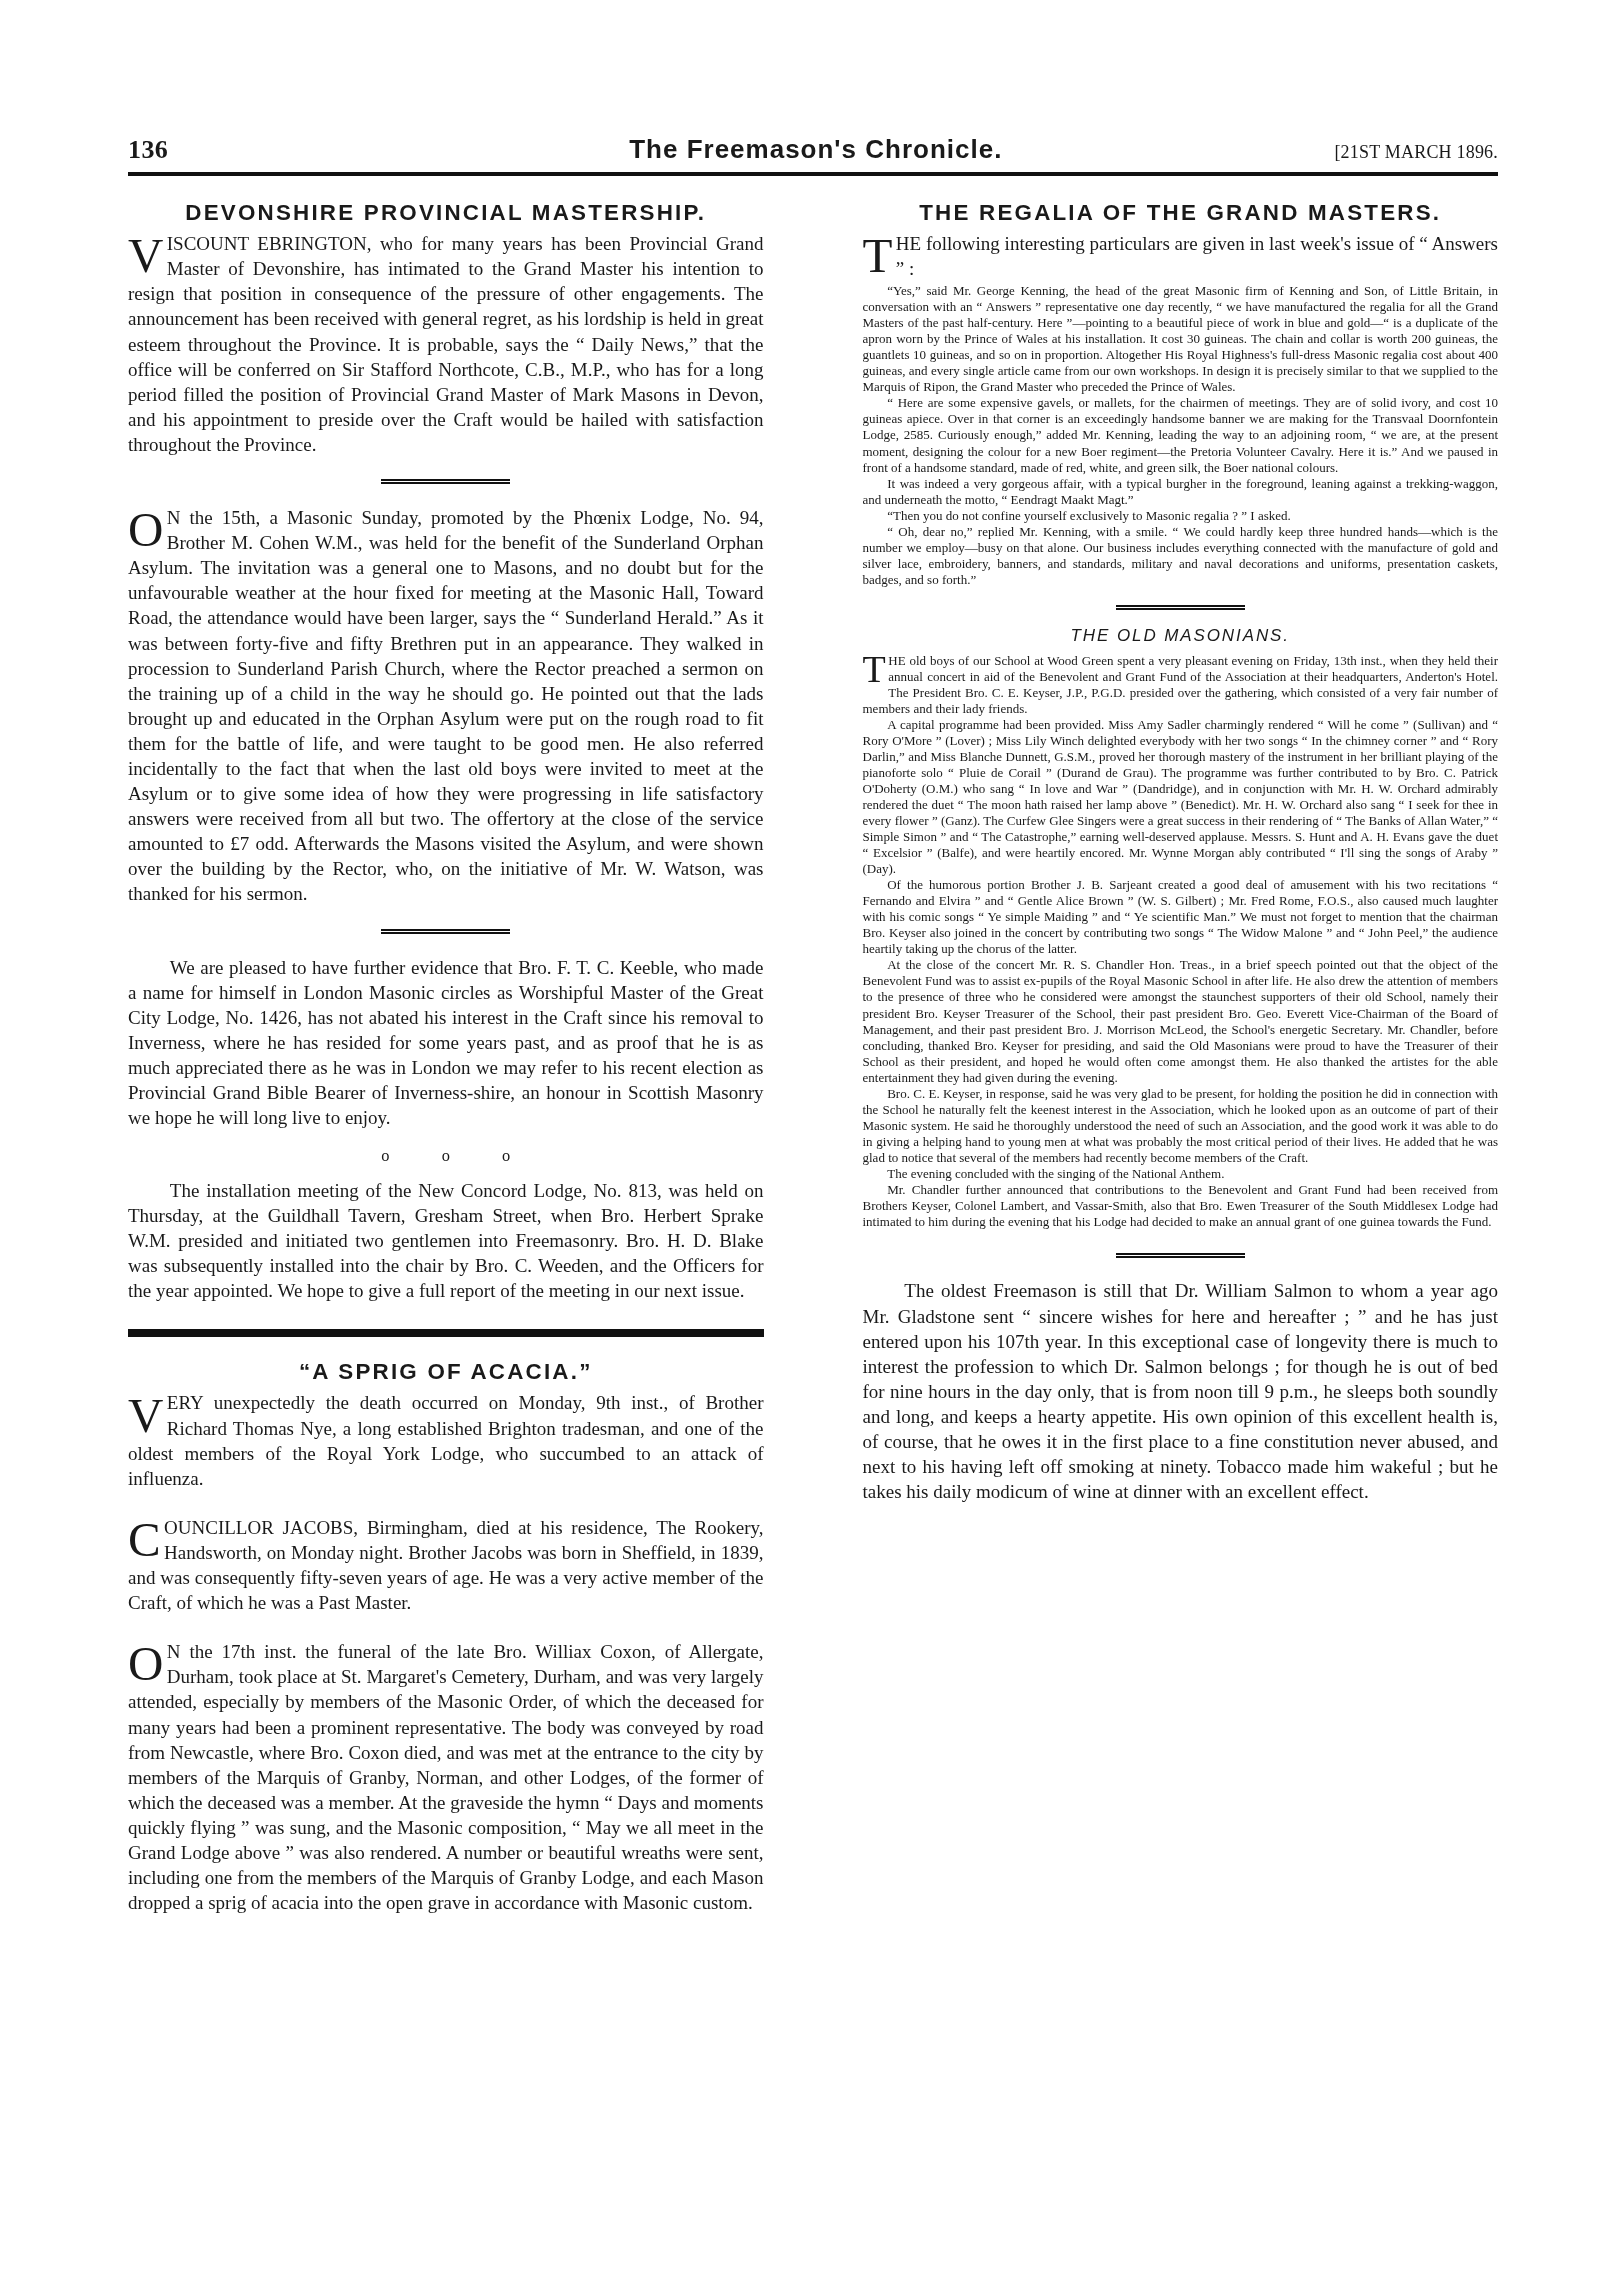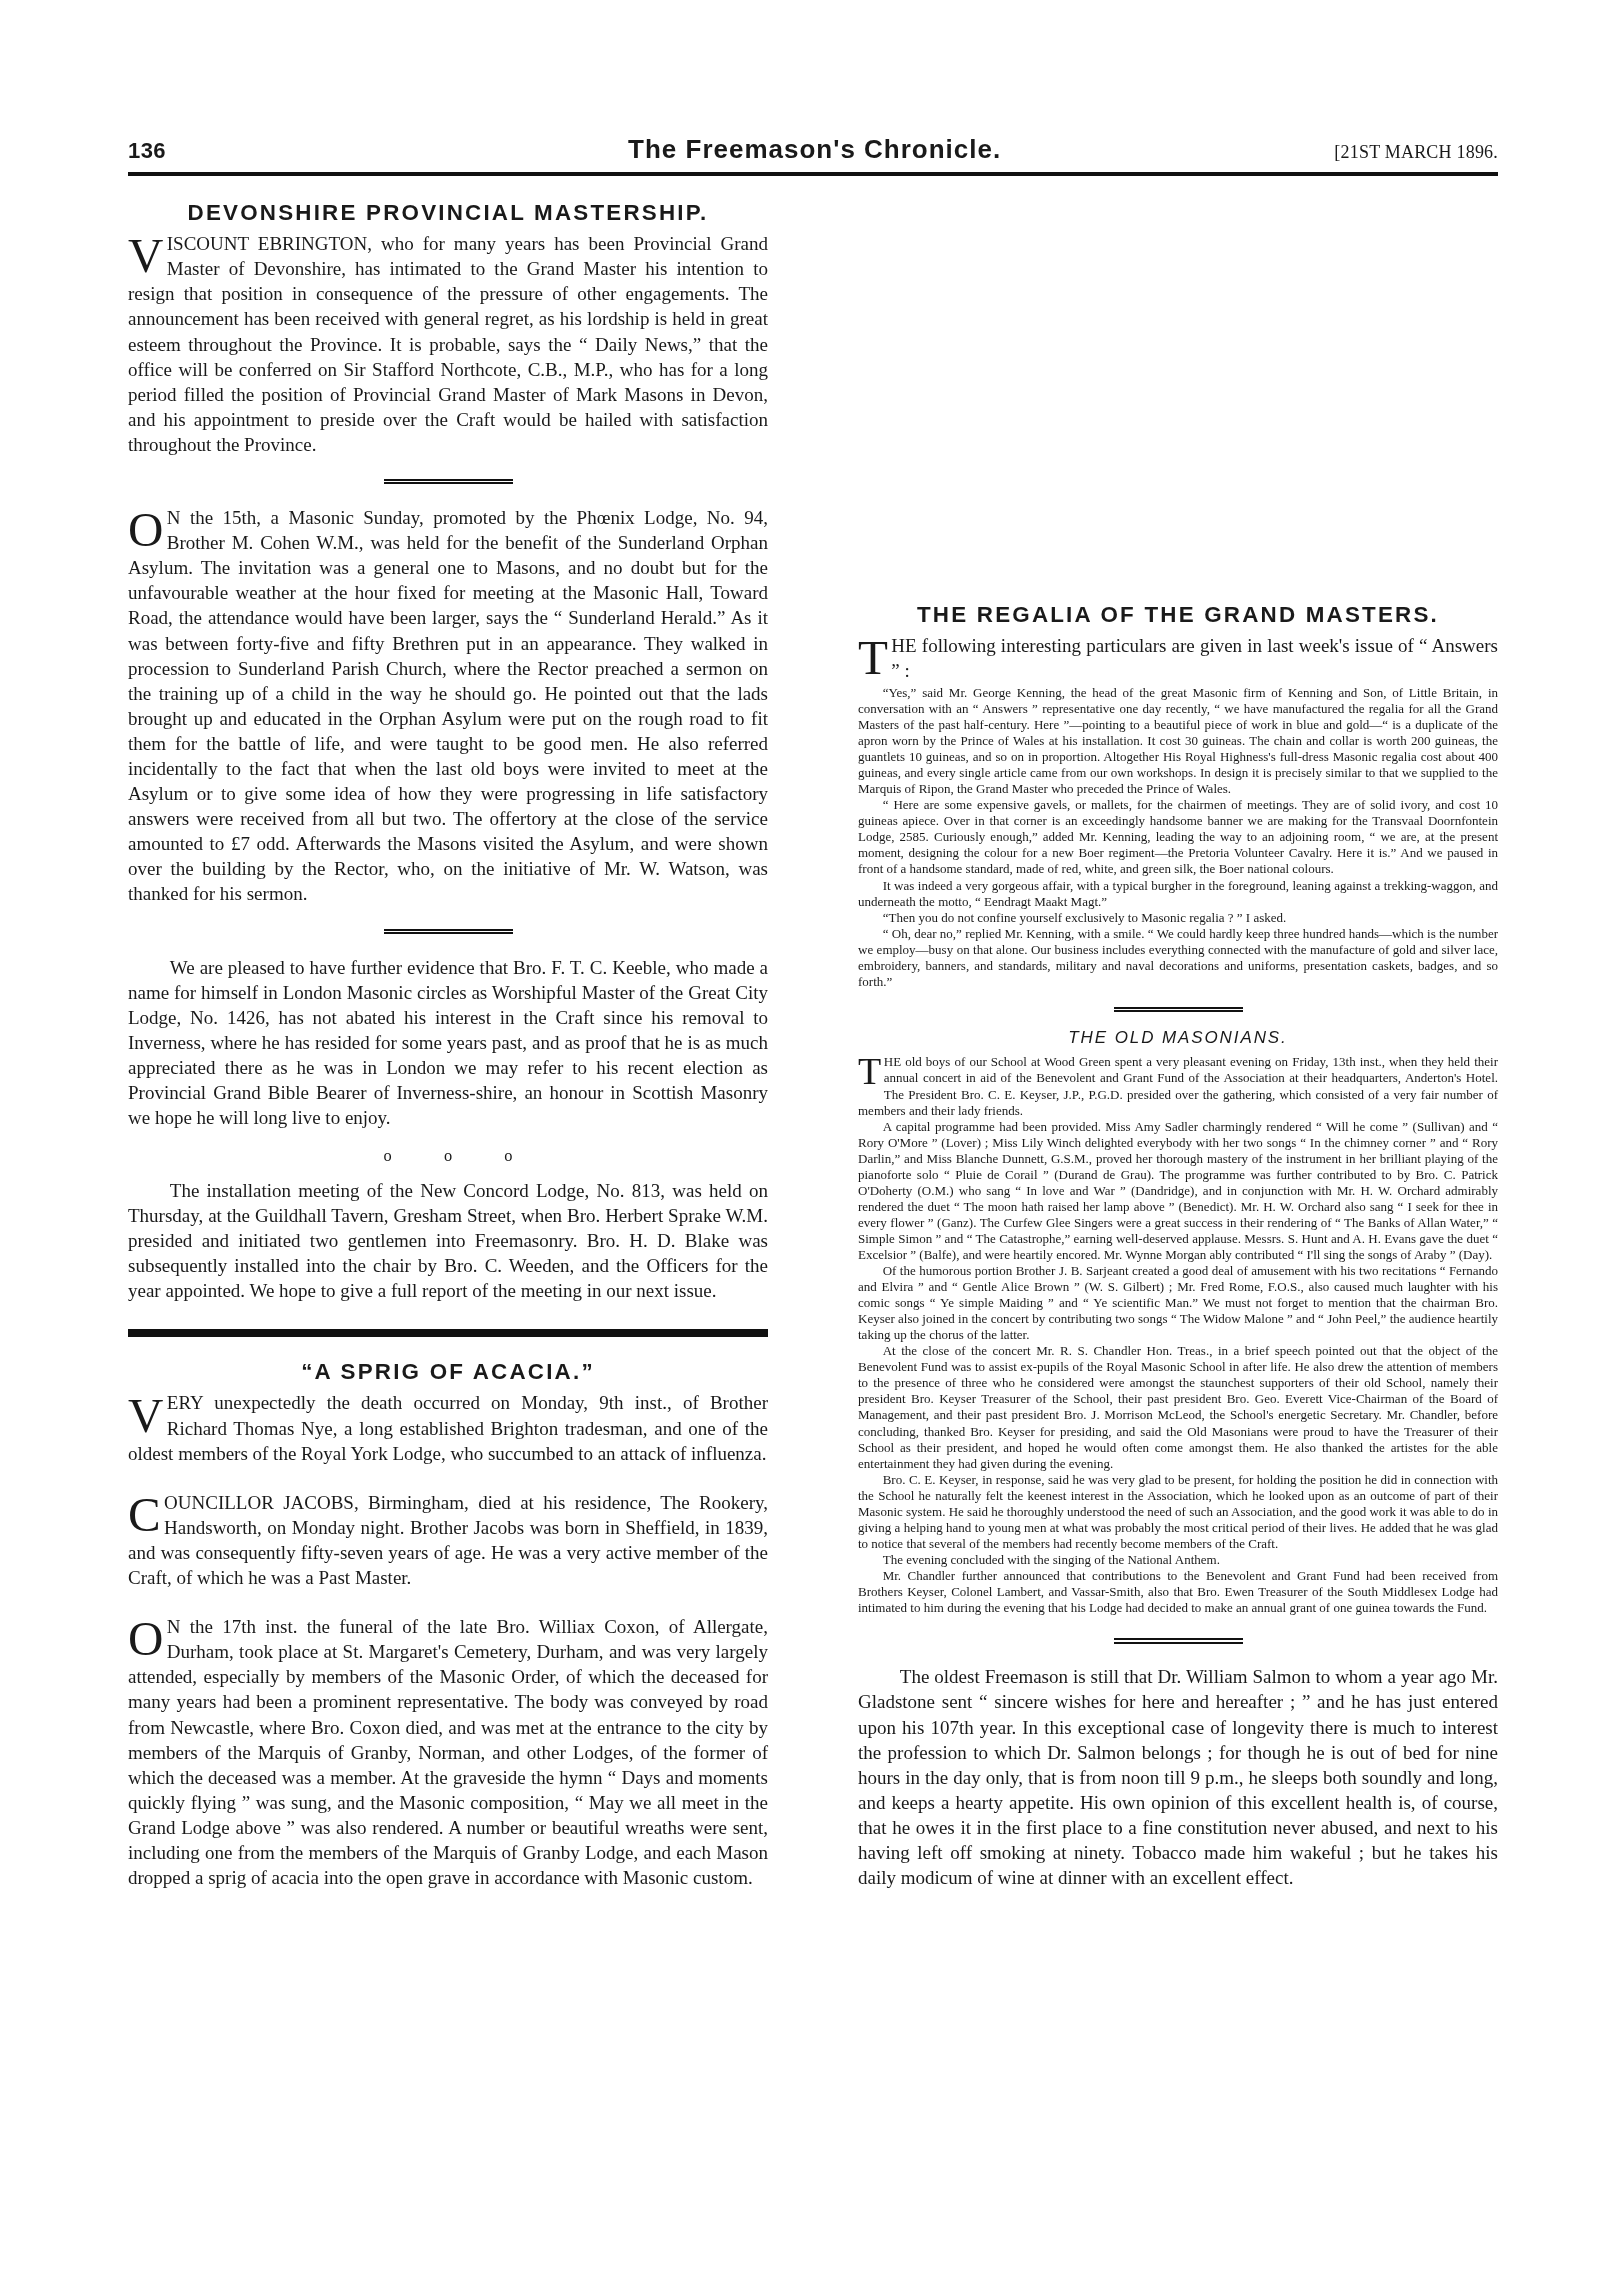--- a/index.html
+++ b/index.html
@@ -27,23 +27,23 @@
   .masthead {
     position: absolute;
     left: 128px;
     top: 134px;
     width: 1370px;
     display: flex;
     align-items: baseline;
     justify-content: space-between;
   }
   .folio {
-    font-family: Liberation Sans, sans-serif;
+    font-family: Liberation Serif, serif;
     font-weight: bold;
-    font-size: 22px;
+    font-size: 26px;
     letter-spacing: 0.4px;
   }
   .masthead-title {
     font-family: Liberation Sans, sans-serif;
     font-weight: bold;
     font-size: 26px;
     letter-spacing: 1px;
     margin-left: 129px;
   }
   .masthead-date {
@@ -63,22 +63,21 @@
     background: #111;
   }
 
   
   .columns {
     position: absolute;
     left: 128px;
     top: 200px;
     width: 1370px;
     display: flex;
-    gap: 0px;
-    align-items: flex-end;
+    gap: 9px;
   }
   .col {
     box-sizing: border-box;
   }
   .col-left  { width: 685px; padding-right: 45px; }
   .col-right { width: 685px; padding-left: 45px; }
 
   
   h2.art-head {
     font-family: "Liberation Sans", "DejaVu Sans", sans-serif;

